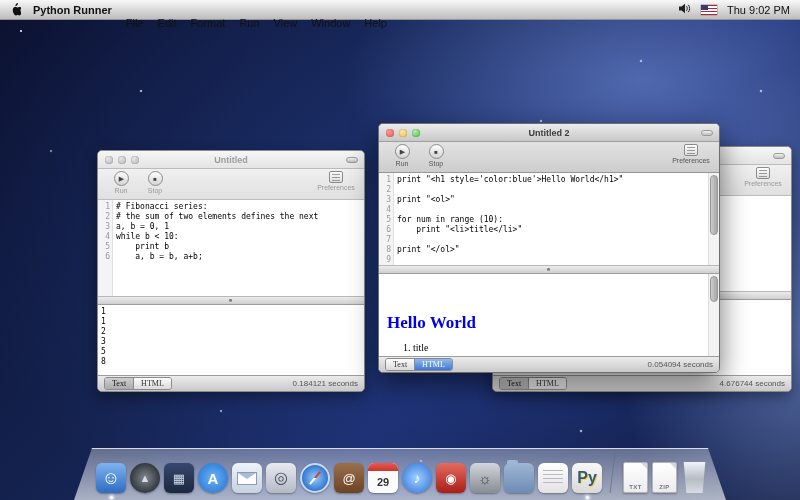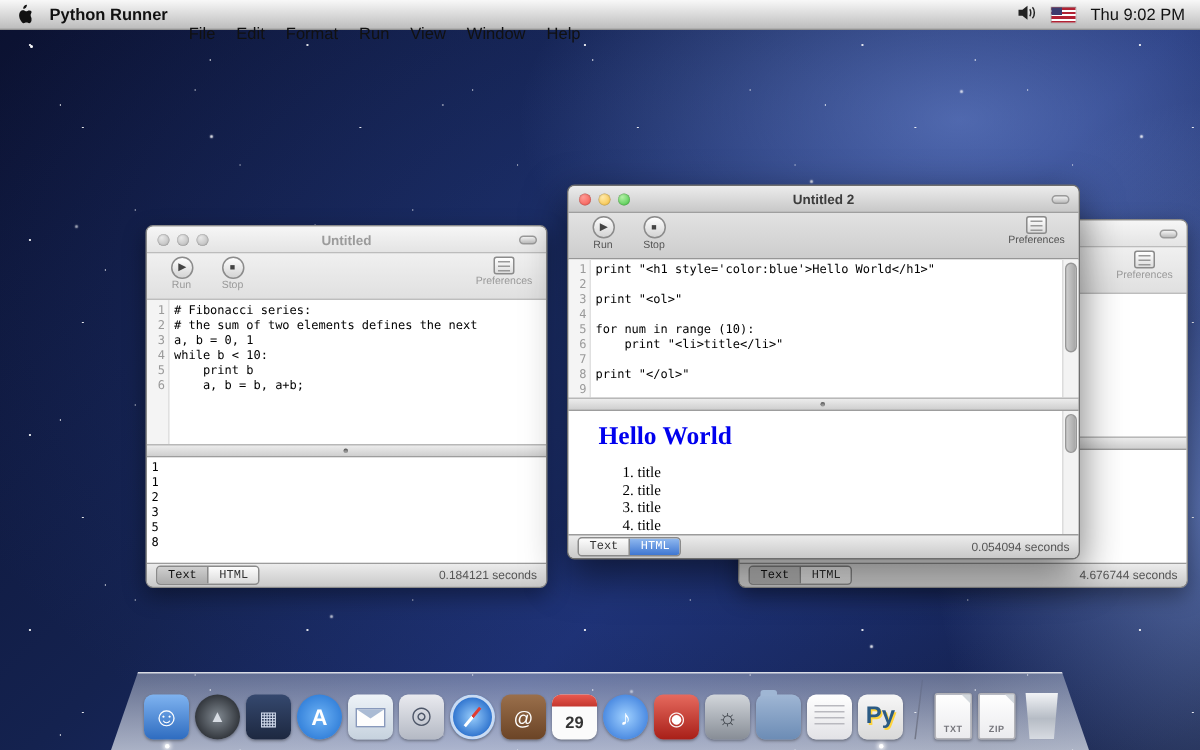--- a/index.html
+++ b/index.html
@@ -88,30 +88,30 @@
   .codeline{display:flex;height:10px;}
   .codeline .num{width:14px;flex:none;text-align:right;padding-right:2px;color:#9a9a9a;box-sizing:border-box;}
   .codeline .txt{white-space:pre;color:#000;padding-left:4px;}
   .splitter{height:7px;flex:none;background:linear-gradient(#ececec,#cfcfcf);
     border-top:1px solid #b8b8b8;border-bottom:1px solid #9d9d9d;position:relative;}
   .grip{position:absolute;left:50%;top:2px;width:3px;height:3px;margin-left:-2px;border-radius:50%;
     background:#9a9a9a;box-shadow:inset 0 1px 1px rgba(0,0,0,.4);}
   .output{background:#fff;flex:1;overflow:hidden;position:relative;}
   .mono-out{font-family:"DejaVu Sans Mono",monospace;font-size:8px;line-height:10px;padding:2px 0 0 3px;}
   .outline{height:10px;color:#000;}
-  .html-out{padding:5px 20px 0;font-family:"Liberation Serif",serif;}
+  .html-out{padding:5px 8px 0;font-family:"Liberation Serif",serif;margin-top:32px;}
   .h1out{font-size:17px;font-weight:bold;color:#0000ee;margin:2px 0 9px;}
   .html-out ol{margin:0 0 0 26px;padding:0;font-size:10px;line-height:11.5px;color:#000;}
   .vscroll{position:absolute;right:0;top:0;bottom:0;width:10px;background:#f3f3f3;border-left:1px solid #dcdcdc;}
   .thumb{position:absolute;left:1px;right:1px;top:2px;height:26px;border-radius:5px;
     background:linear-gradient(90deg,#cdcdcd,#a6a6a6);border:1px solid #979797;box-sizing:border-box;display:block;}
   .footer{height:15px;flex:none;background:linear-gradient(#ececec,#c9c9c9);border-top:1px solid #9c9c9c;
     display:flex;align-items:center;padding:0 6px;}
   .seg{display:flex;border:1px solid #8a8a8a;border-radius:3px;overflow:hidden;height:11px;}
-  .seg button{all:unset;font-family:Liberation Mono, monospace;font-size:8px;padding:0 7px;line-height:11px;
+  .seg button{all:unset;font-family:Liberation Serif, serif;font-size:8px;padding:0 7px;line-height:11px;
     background:linear-gradient(#fdfdfd,#dadada);color:#333;cursor:default;}
   .seg button + button{border-left:1px solid #8a8a8a;}
   .sel-gray{background:linear-gradient(#cfcfcf,#ababab) !important;color:#111 !important;}
   .sel-blue{background:linear-gradient(#8fb8ef,#3f77d2) !important;color:#fff !important;}
   .time{margin-left:auto;font-size:8px;color:#555;}
   
   .dock{position:absolute;left:50%;transform:translateX(-50%);bottom:0;width:680px;height:52px;z-index:40;}
   .shelf{position:absolute;inset:0;
     background:linear-gradient(rgba(210,216,228,.40),rgba(240,244,250,.68));
     clip-path:polygon(14px 100%,32px 0,calc(100% - 32px) 0,calc(100% - 14px) 100%);

